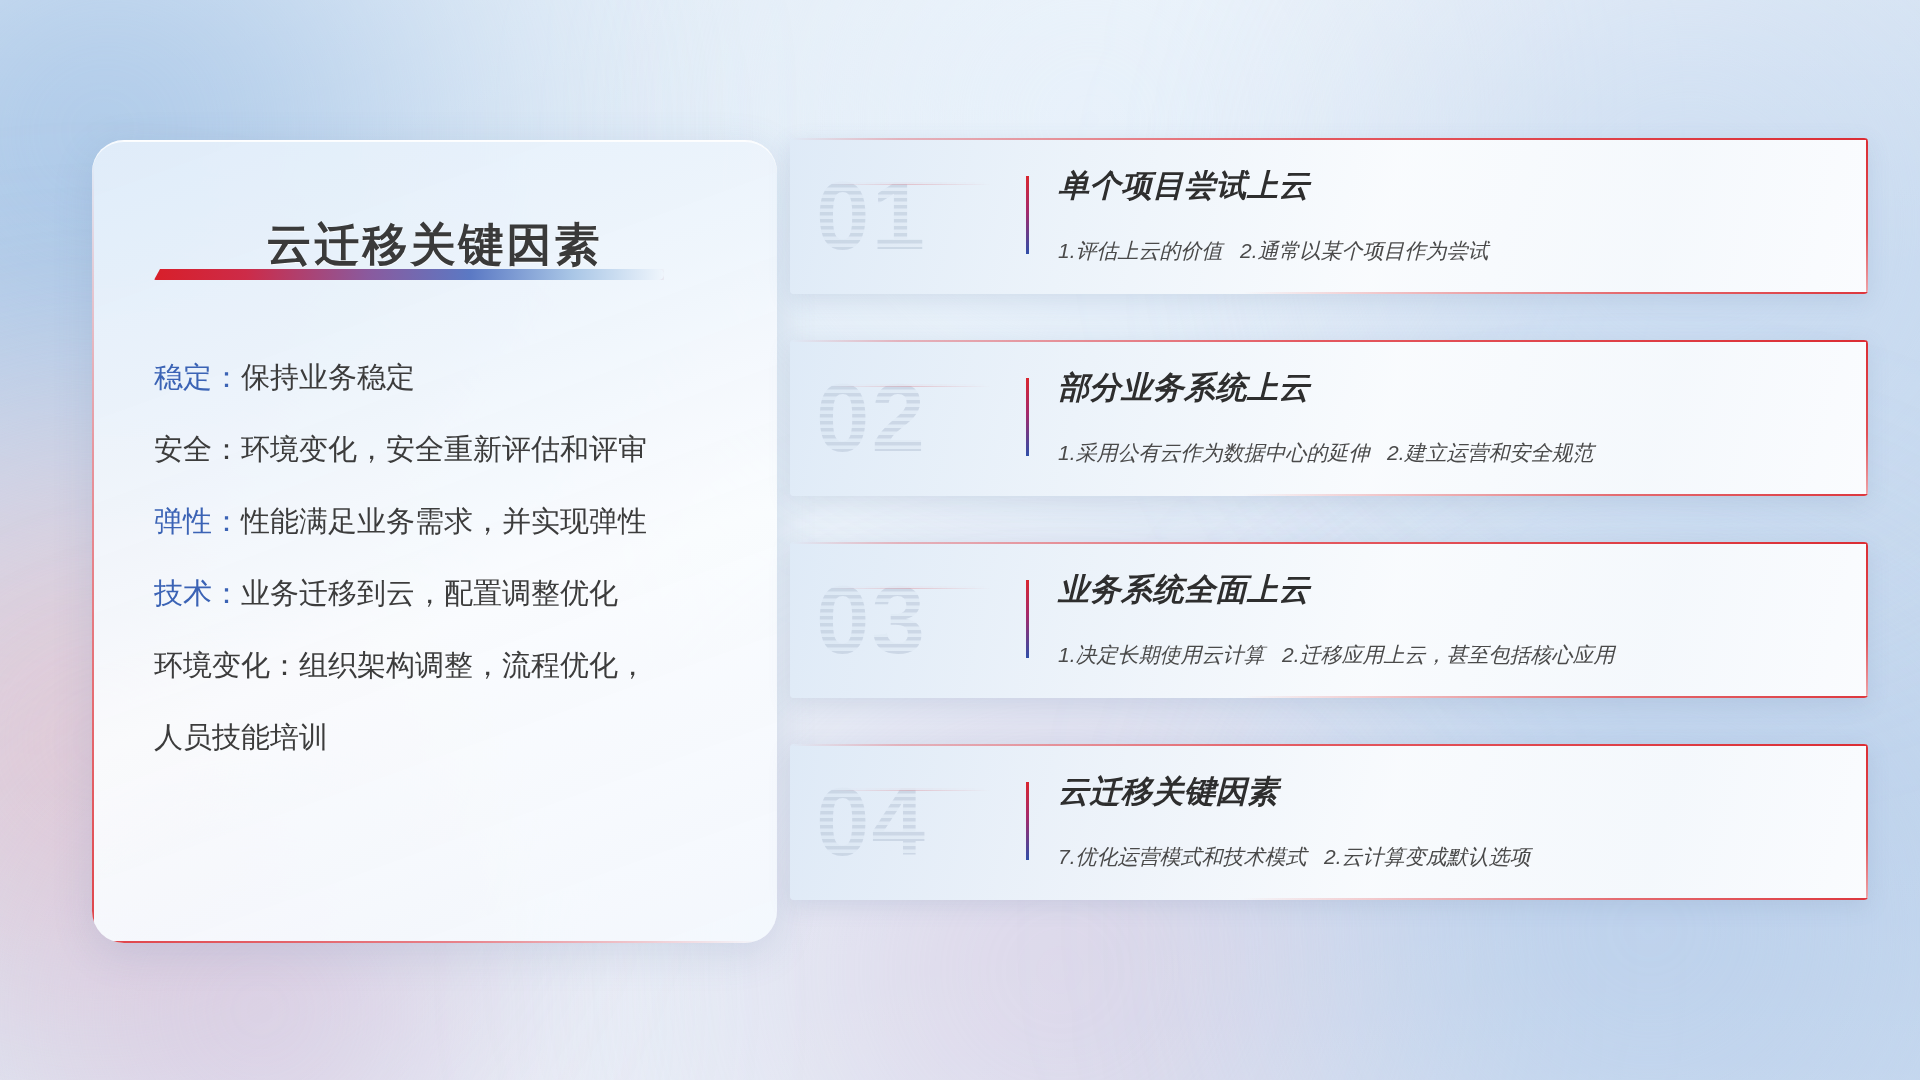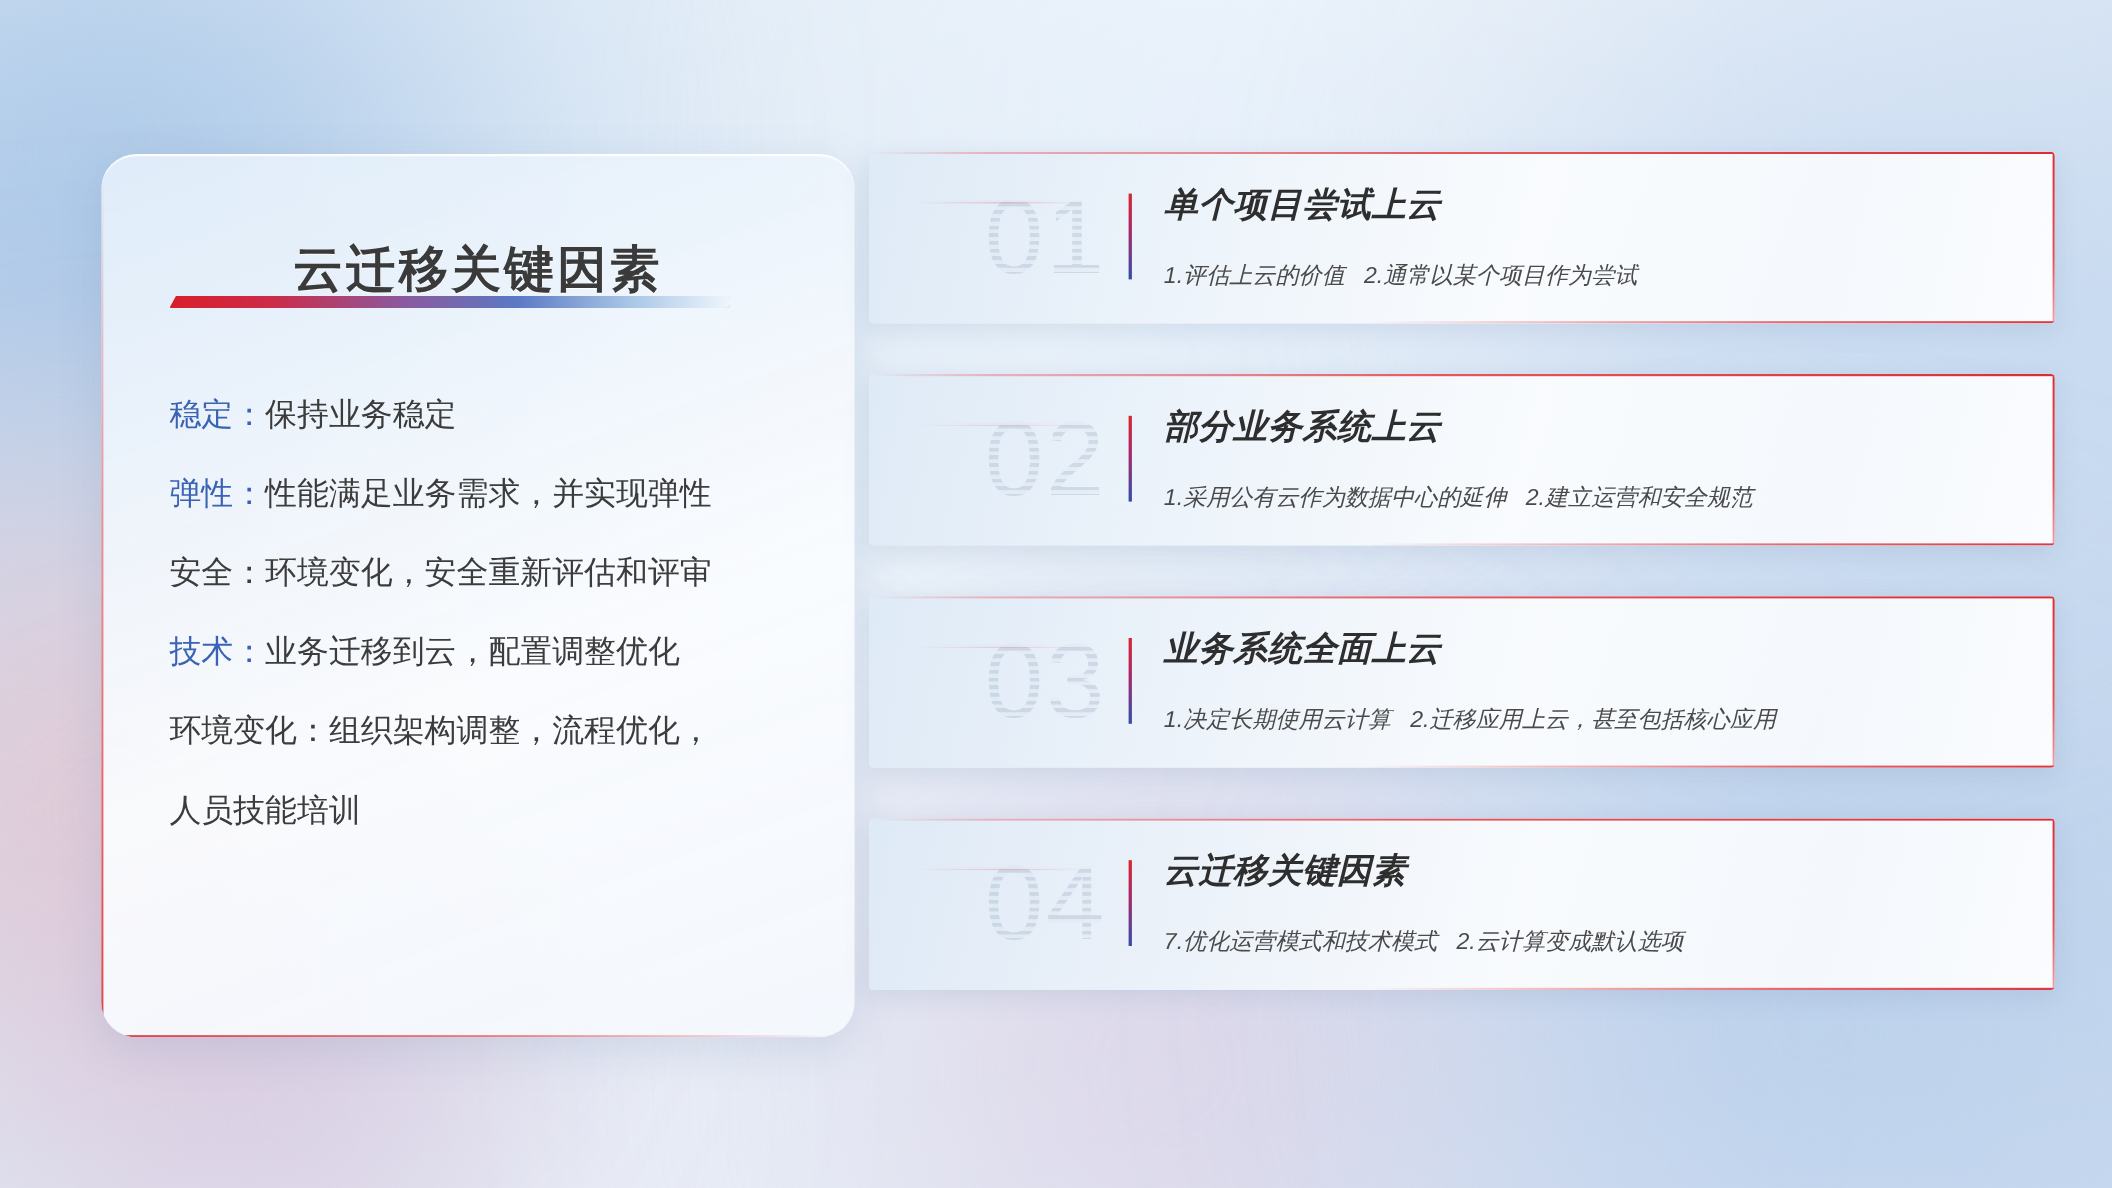--- a/index.html
+++ b/index.html
@@ -92,21 +92,21 @@
   .card .hair-right{
     position:absolute;right:0;top:0;bottom:0;width:2px;
     background:linear-gradient(180deg,rgba(219,45,52,1) 0%,rgba(222,60,66,.9) 60%,rgba(226,80,88,.5) 100%);
   }
   .card .hair-bottom{
     position:absolute;left:42%;right:0;bottom:0;height:2px;
     background:linear-gradient(90deg,rgba(226,80,88,0) 0%,rgba(222,60,66,.75) 60%,rgba(219,45,52,.95) 100%);
   }
   .card-num{
     position:absolute;left:26px;top:18px;width:190px;height:120px;
-    font-size:96px;font-weight:normal;line-height:120px;text-align:right;
+    font-size:96px;font-weight:bold;line-height:120px;text-align:left;
     color:#b9c6d8;opacity:.55;letter-spacing:2px;
     -webkit-mask-image:repeating-linear-gradient(180deg,#000 0px,#000 3px,rgba(0,0,0,.15) 4px,rgba(0,0,0,.15) 7px);
     mask-image:repeating-linear-gradient(180deg,#000 0px,#000 3px,rgba(0,0,0,.15) 4px,rgba(0,0,0,.15) 7px);
     filter:blur(.4px);
     user-select:none;
   }
   .card-num::after{
     content:"";position:absolute;left:8%;right:8%;top:26px;height:3px;
     background:linear-gradient(90deg,rgba(220,70,80,0),rgba(220,70,80,.45),rgba(220,70,80,0));
   }
@@ -144,25 +144,25 @@
   <h1 id="panel-title">云迁移关键因素</h1>
   <span id="title-underline"></span>
 
   <div id="factor-list">
 
     <div class="factor-row">
       <span class="factor-label">稳定：</span><span class="factor-text">保持业务稳定</span>
     </div>
 
     <div class="factor-row">
+      <span class="factor-label plain">安全：</span><span class="factor-text">环境变化，安全重新评估和评审</span>
+    </div>
+
+    <div class="factor-row">
       <span class="factor-label">弹性：</span><span class="factor-text">性能满足业务需求，并实现弹性</span>
-    </div>
-
-    <div class="factor-row">
-      <span class="factor-label plain">安全：</span><span class="factor-text">环境变化，安全重新评估和评审</span>
     </div>
 
     <div class="factor-row">
       <span class="factor-label">技术：</span><span class="factor-text">业务迁移到云，配置调整优化</span>
     </div>
 
     <div class="factor-row">
       <span class="factor-label plain">环境变化：</span><span class="factor-text">组织架构调整，流程优化，</span>
     </div>
 

